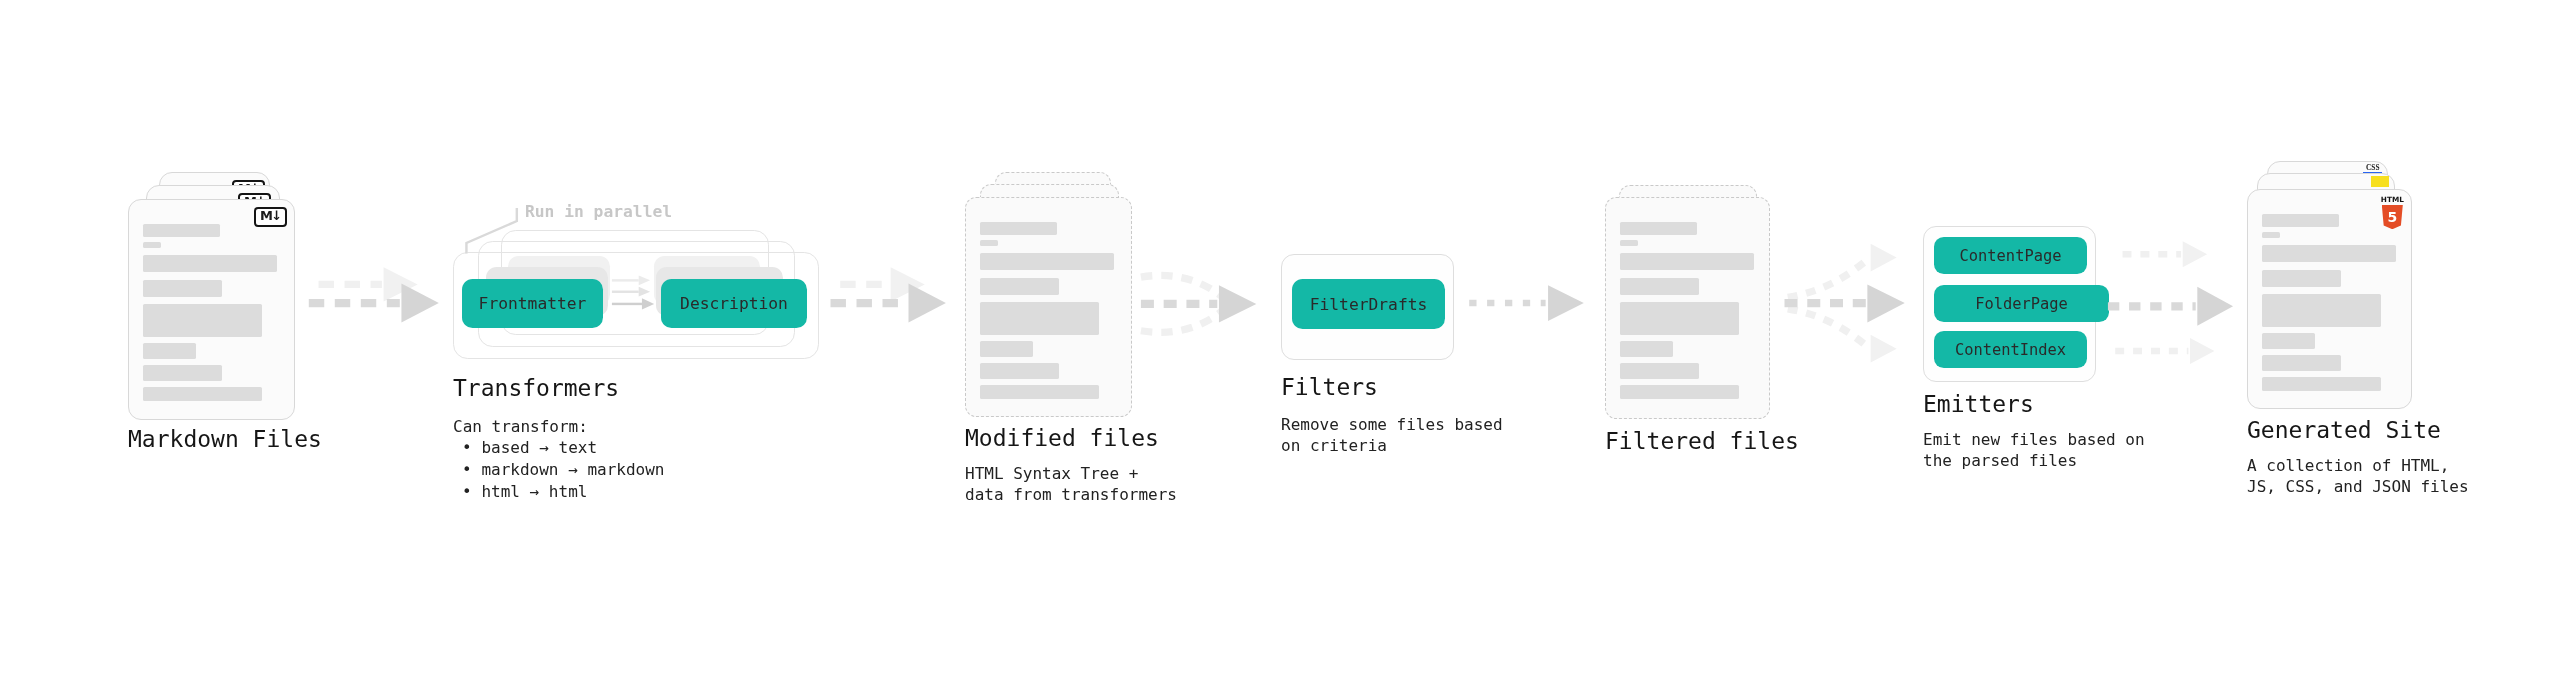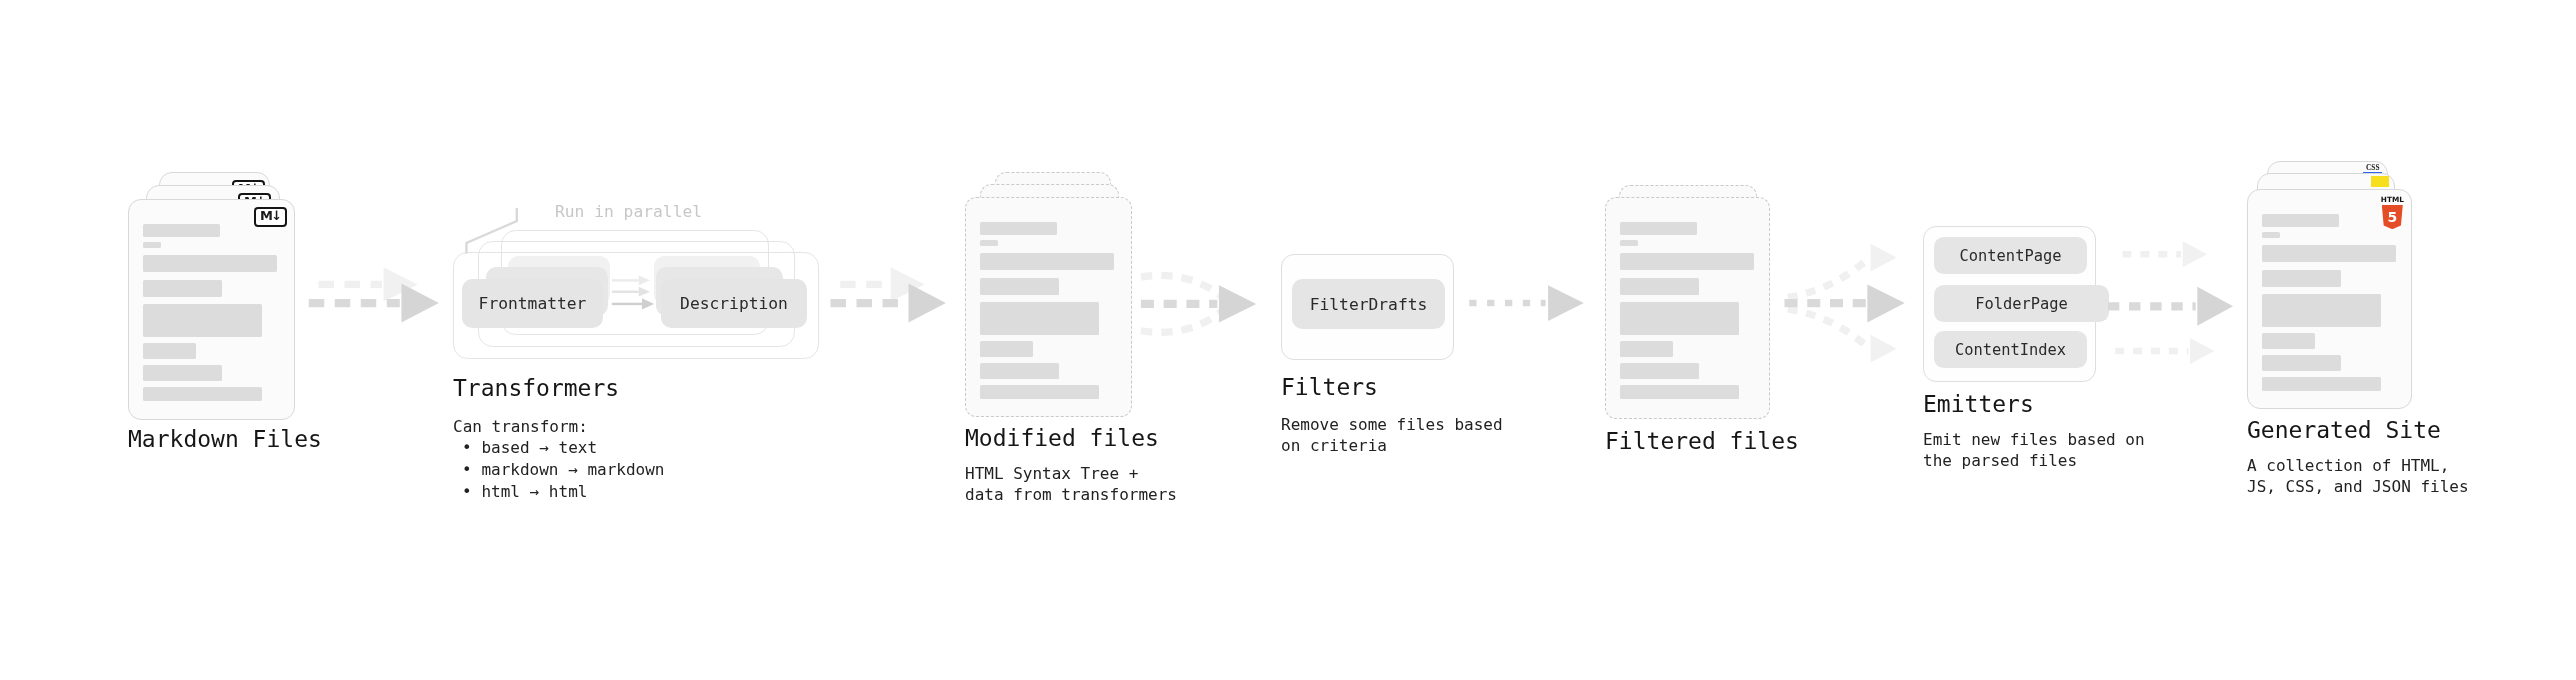--- a/index.html
+++ b/index.html
@@ -33,21 +33,21 @@
   .html-badge{position:absolute;width:24.4px;text-align:center;}
   .html-word{font-family:"DejaVu Sans","Liberation Sans",sans-serif;font-weight:bold;font-size:7.3px;line-height:8.1px;color:#111;}
   .html-shield{width:21px;height:24.4px;margin:0.8px auto 0;background:#e44d26;
                clip-path:polygon(0 0,100% 0,91% 84%,50% 100%,9% 84%);
                display:flex;align-items:center;justify-content:center;
                color:#fff;font-family:"DejaVu Sans","Liberation Sans",sans-serif;font-weight:bold;font-size:14px;}
 
   
   .tbox{position:absolute;border:1.6px solid #e4e4e4;border-radius:14.6px;background:transparent;}
   .cbox{position:absolute;border:1.6px solid #dedede;border-radius:13px;background:#fefefe;}
-  .pill{position:absolute;background:#e5e5e5;border-radius:10.6px;display:flex;align-items:center;justify-content:center;
+  .pill{position:absolute;background:#14b8a6;border-radius:10.6px;display:flex;align-items:center;justify-content:center;
         font-size:16.3px;color:#2a2a2a;white-space:nowrap;}
   .pill.ghost1{background:#e7e7e7;}
   .pill.ghost2{background:#f1f1f1;}
 
   
   .stage-title{position:absolute;font-size:23px;line-height:24.4px;color:#161616;white-space:nowrap;}
   .desc{position:absolute;font-size:16px;line-height:21px;color:#222;white-space:nowrap;}
   .desc span{display:block;}
   .bullet-line{position:absolute;font-size:16px;line-height:21px;color:#222;white-space:nowrap;display:flex;gap:9.8px;}
   .annotation{position:absolute;font-size:16.3px;color:#c7c7c7;white-space:nowrap;}
@@ -90,21 +90,21 @@
     <div class="tbox" style="left:453px;top:252px;width:366px;height:107px;"></div>
 
     <div class="pill ghost2" style="left:508px;top:256px;width:102px;height:49px;"></div>
     <div class="pill ghost2" style="left:654px;top:256px;width:106px;height:49px;"></div>
     <div class="pill ghost1" style="left:486px;top:267px;width:122px;height:49px;"></div>
     <div class="pill ghost1" style="left:656px;top:267px;width:127px;height:49px;"></div>
 
     <div class="pill" style="left:462px;top:279px;width:141px;height:49px;">Frontmatter</div>
     <div class="pill" style="left:661px;top:279px;width:146px;height:49px;">Description</div>
 
-    <div class="annotation" style="left:555px;top:202px;">Run in parallel</div>
+    <div class="annotation" style="left:525px;top:202px;font-weight:bold;">Run in parallel</div>
 
     <div class="stage-title" style="left:453px;top:376px;">Transformers</div>
     <div class="desc" style="left:453px;top:416px;">
       <span>Can transform:</span>
     </div>
     <div class="bullet-line" style="left:462px;top:437px;">
       <span>•</span>
       <span>based → text</span>
     </div>
     <div class="bullet-line" style="left:462px;top:459px;">

